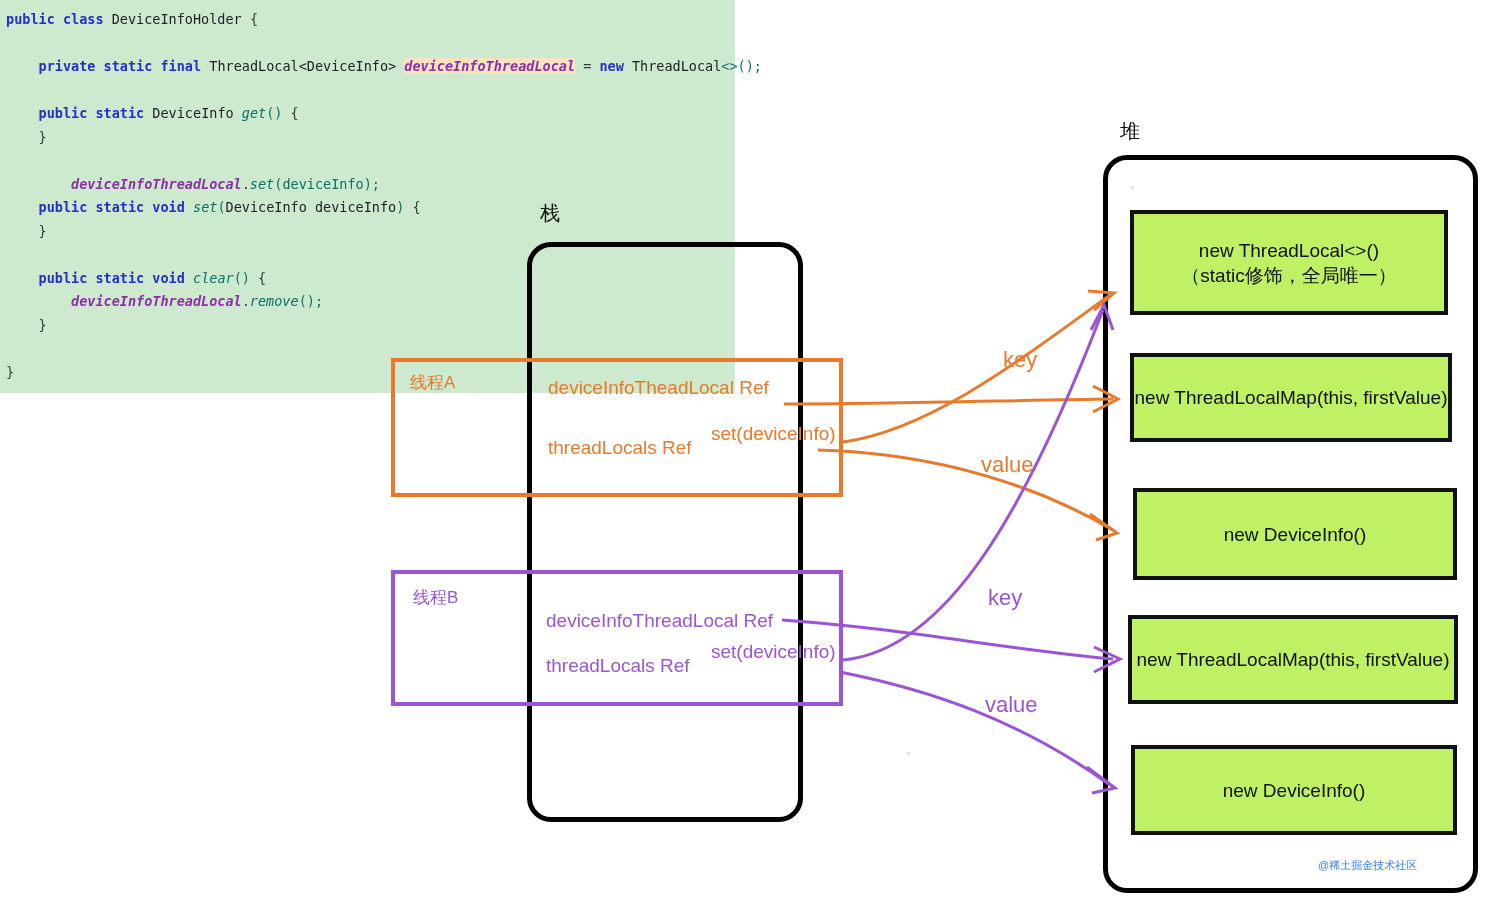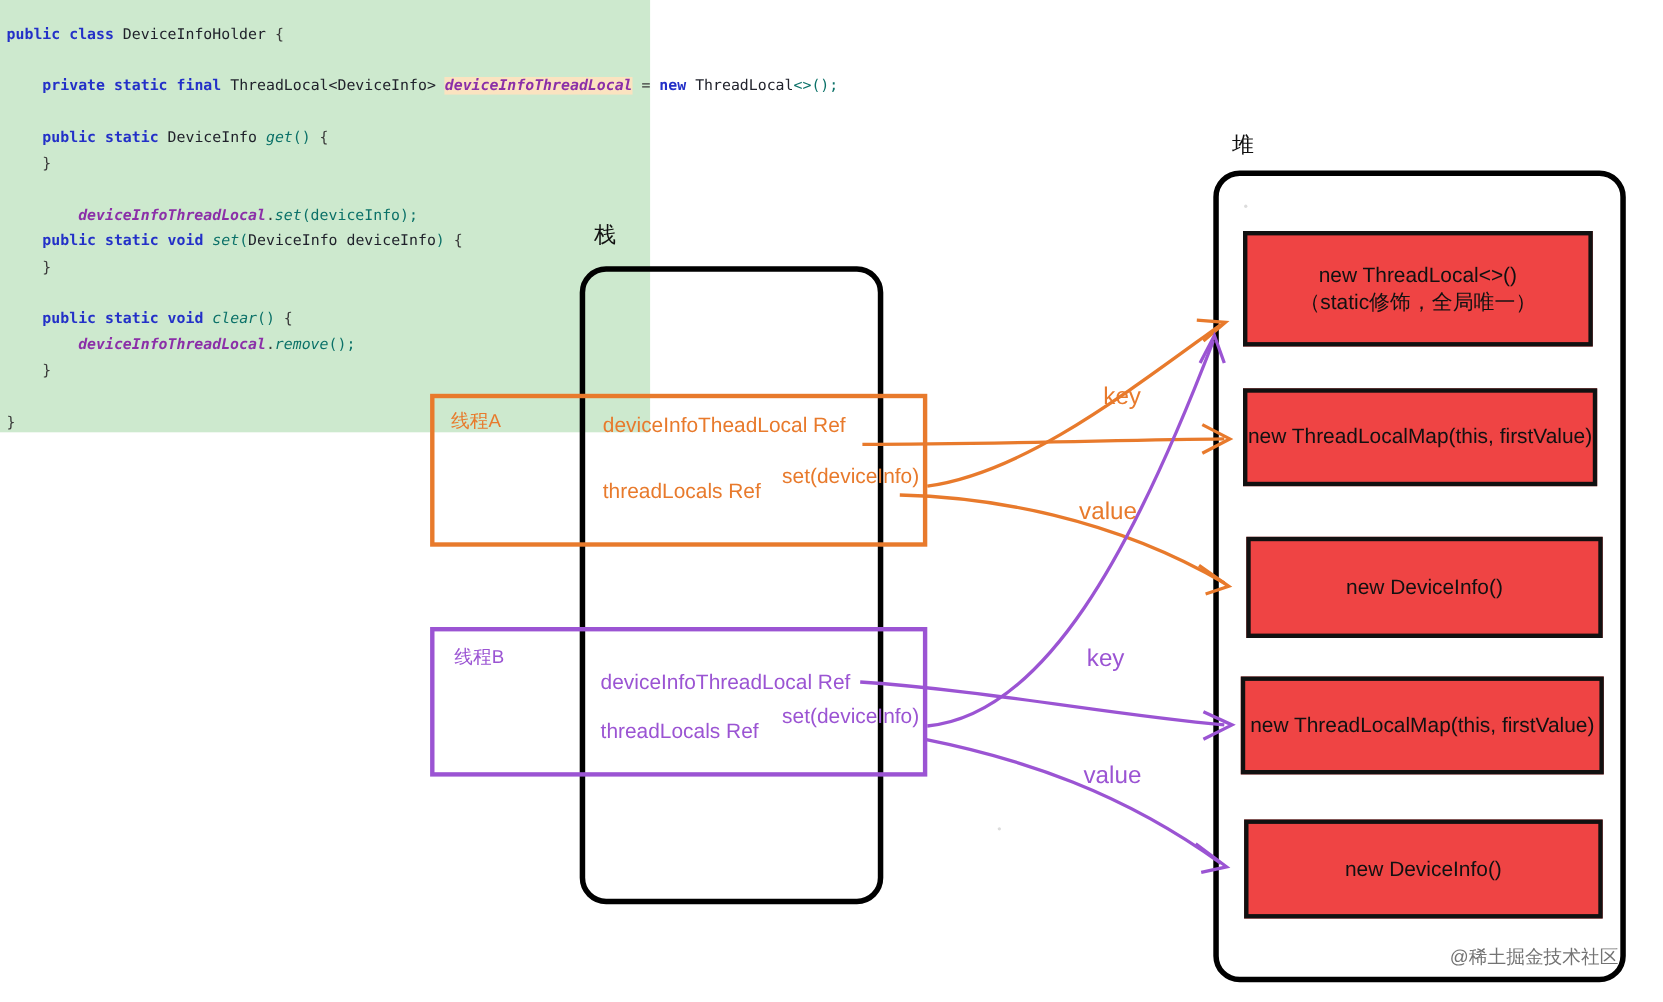--- a/index.html
+++ b/index.html
@@ -7,24 +7,24 @@
     width:1512px;height:911px;
     background:#ffffff;
     font-family:"Liberation Sans", sans-serif;
     position:relative;
     overflow:hidden;
   }
   .stage{position:absolute;left:0;top:0;width:1512px;height:911px;}
 
   
   #code-block{
-    position:absolute;left:0;top:0;width:591px;height:393px;
+    position:absolute;left:0;top:0;width:735px;height:393px;
     background:#cde9ce;
     box-sizing:border-box;
-    padding:20px 0 0 0;
+    padding:8px 0 0 0;
     z-index:2;
   }
   .code-line{
     font-family:"DejaVu Sans Mono","Liberation Mono",monospace;
     font-size:13.5px;
     line-height:23.5px;
     white-space:pre;
     color:#1b1b1b;
     padding-left:6px;
   }
@@ -68,40 +68,40 @@
   #heap-label{
     position:absolute;left:1120px;top:118px;font-size:20px;color:#111;z-index:4;
   }
   #heap-box{
     position:absolute;left:1103px;top:155px;width:375px;height:738px;
     border:5px solid #000;border-radius:24px;box-sizing:border-box;
     background:transparent;z-index:3;
   }
   .heap-item{
     position:absolute;border:4px solid #111;box-sizing:border-box;
-    background:#ef4444;display:flex;align-items:center;justify-content:center;
+    background:#bef264;display:flex;align-items:center;justify-content:center;
     text-align:center;font-size:19px;color:#111;line-height:25px;z-index:6;
   }
   #heap-item-0{left:1130px;top:210px;width:318px;height:105px;}
   #heap-item-1{left:1130px;top:353px;width:322px;height:89px;}
   #heap-item-2{left:1133px;top:488px;width:324px;height:92px;}
   #heap-item-3{left:1128px;top:615px;width:330px;height:89px;}
   #heap-item-4{left:1131px;top:745px;width:326px;height:90px;}
 
   
   .arrow-label{position:absolute;font-size:22px;z-index:8;}
 
   
   #arrows{position:absolute;left:0;top:0;width:1512px;height:911px;z-index:7;
     pointer-events:none;}
 
   
   #watermark{
     position:absolute;left:1318px;top:858px;
-    font-size:17px;color:#737373;z-index:9;white-space:nowrap;
+    font-size:11px;color:#3b82f6;z-index:9;white-space:nowrap;
   }
   .dot{position:absolute;width:3px;height:3px;border-radius:50%;
        background:#dcdcdc;z-index:1;}
 </style>
 </head>
 <body>
 
 <div class="stage">
 
   <div class="dot" style="left:1131px;top:186px;"></div>

